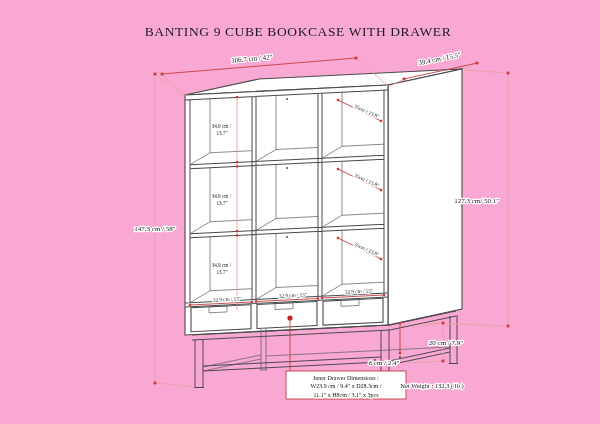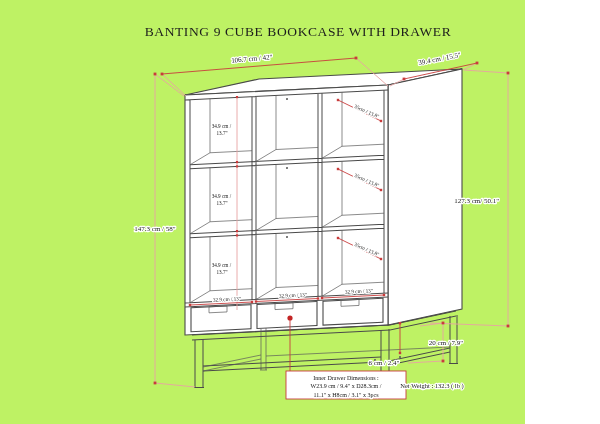--- a/index.html
+++ b/index.html
@@ -1,16 +1,16 @@
 <!DOCTYPE html>
 <html><head>
 <meta charset="utf-8">
 <style>
   html,body{margin:0;padding:0;background:#ffffff;}
-  .stage{width:525px;height:424px;background:#bef264;position:relative;overflow:hidden;}
+  .stage{width:600px;height:424px;background:#f9a8d4;position:relative;overflow:hidden;}
   svg{display:block;}
   .ln{stroke:#4a4a4a;stroke-width:1;fill:none;}
   .lnthin{stroke:#5a5a5a;stroke-width:.7;fill:none;}
   .face{fill:#ffffff;stroke:#4a4a4a;stroke-width:1.1;}
   .red{stroke:#c83c3c;stroke-width:.9;fill:none;}
   .pink{stroke:#e8a3a3;stroke-width:.9;fill:none;}
   .sq{fill:#c83c3c;stroke:none;}
   .dot{fill:#c32525;stroke:none;}
   .title-text{font-family:"Liberation Serif","DejaVu Serif",serif;font-size:13.5px;fill:#1c1c1c;letter-spacing:.6px;}
   .dim-label{font-family:"Liberation Serif","DejaVu Serif",serif;fill:#222;paint-order:stroke;stroke:#ffffff;stroke-width:2.4px;stroke-linejoin:round;}

